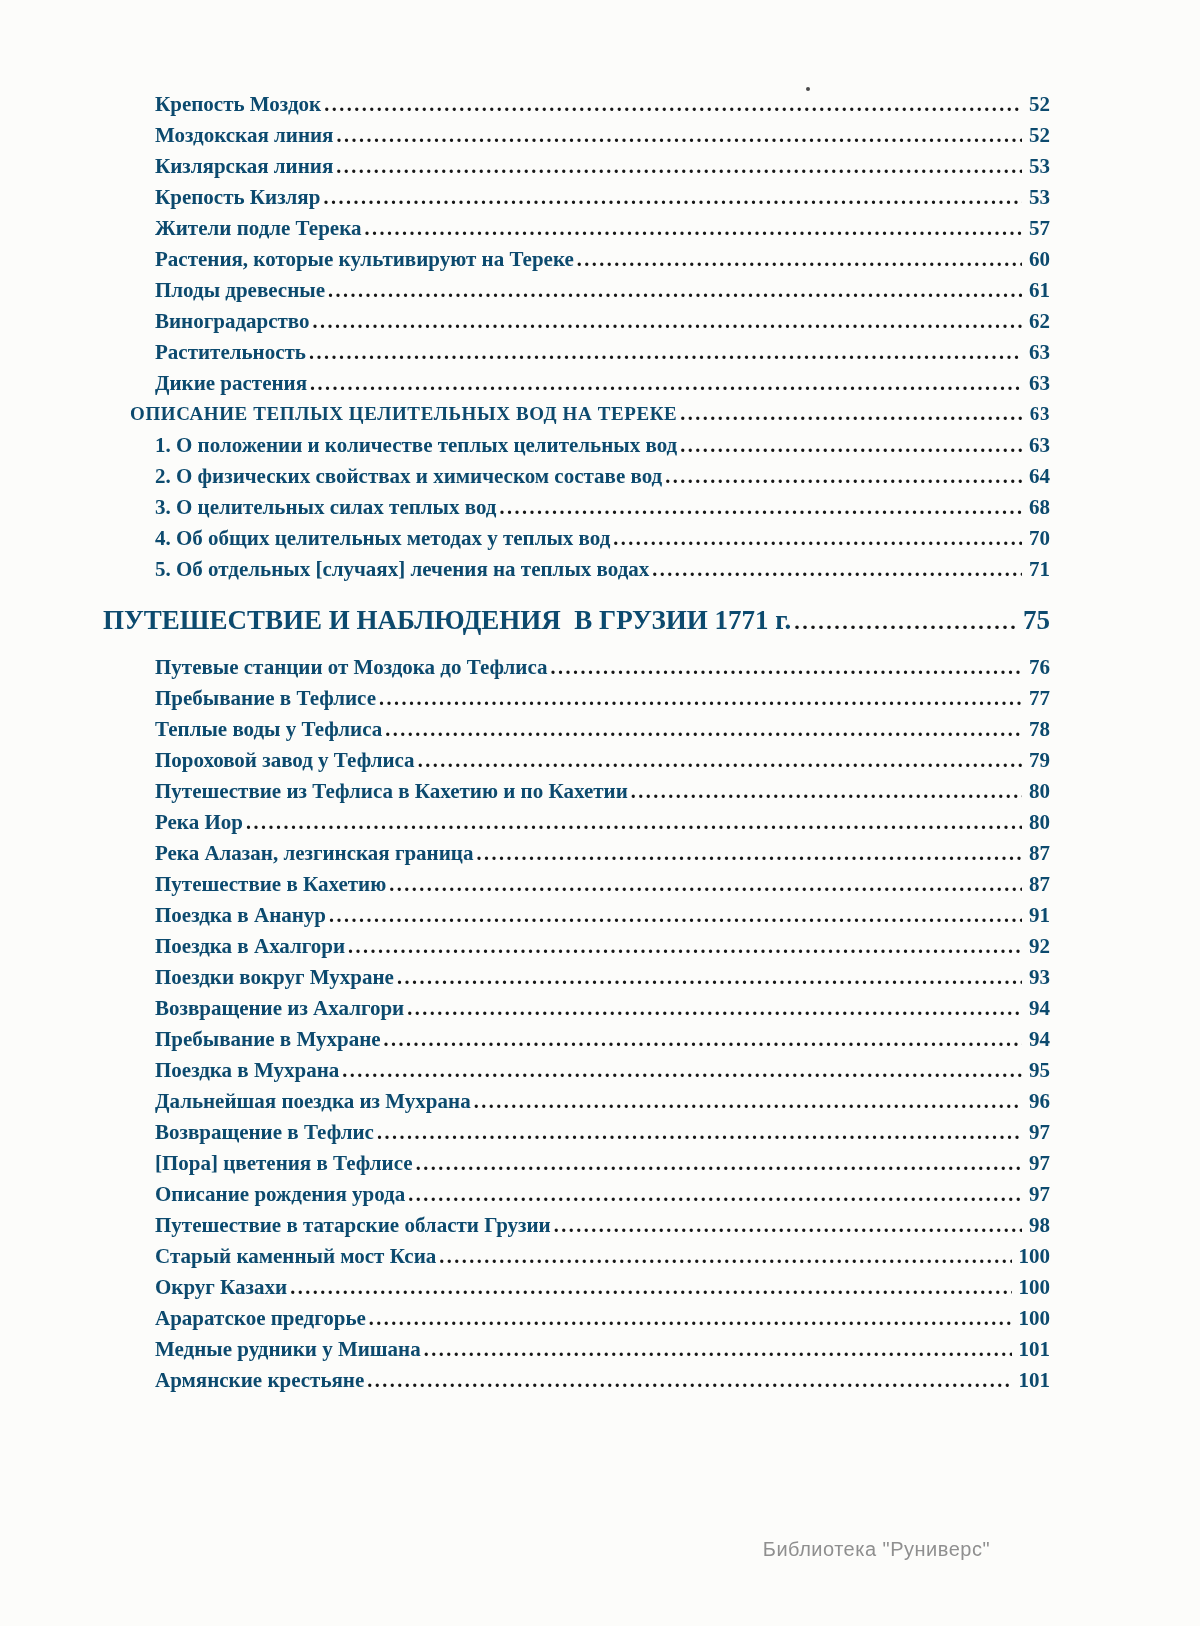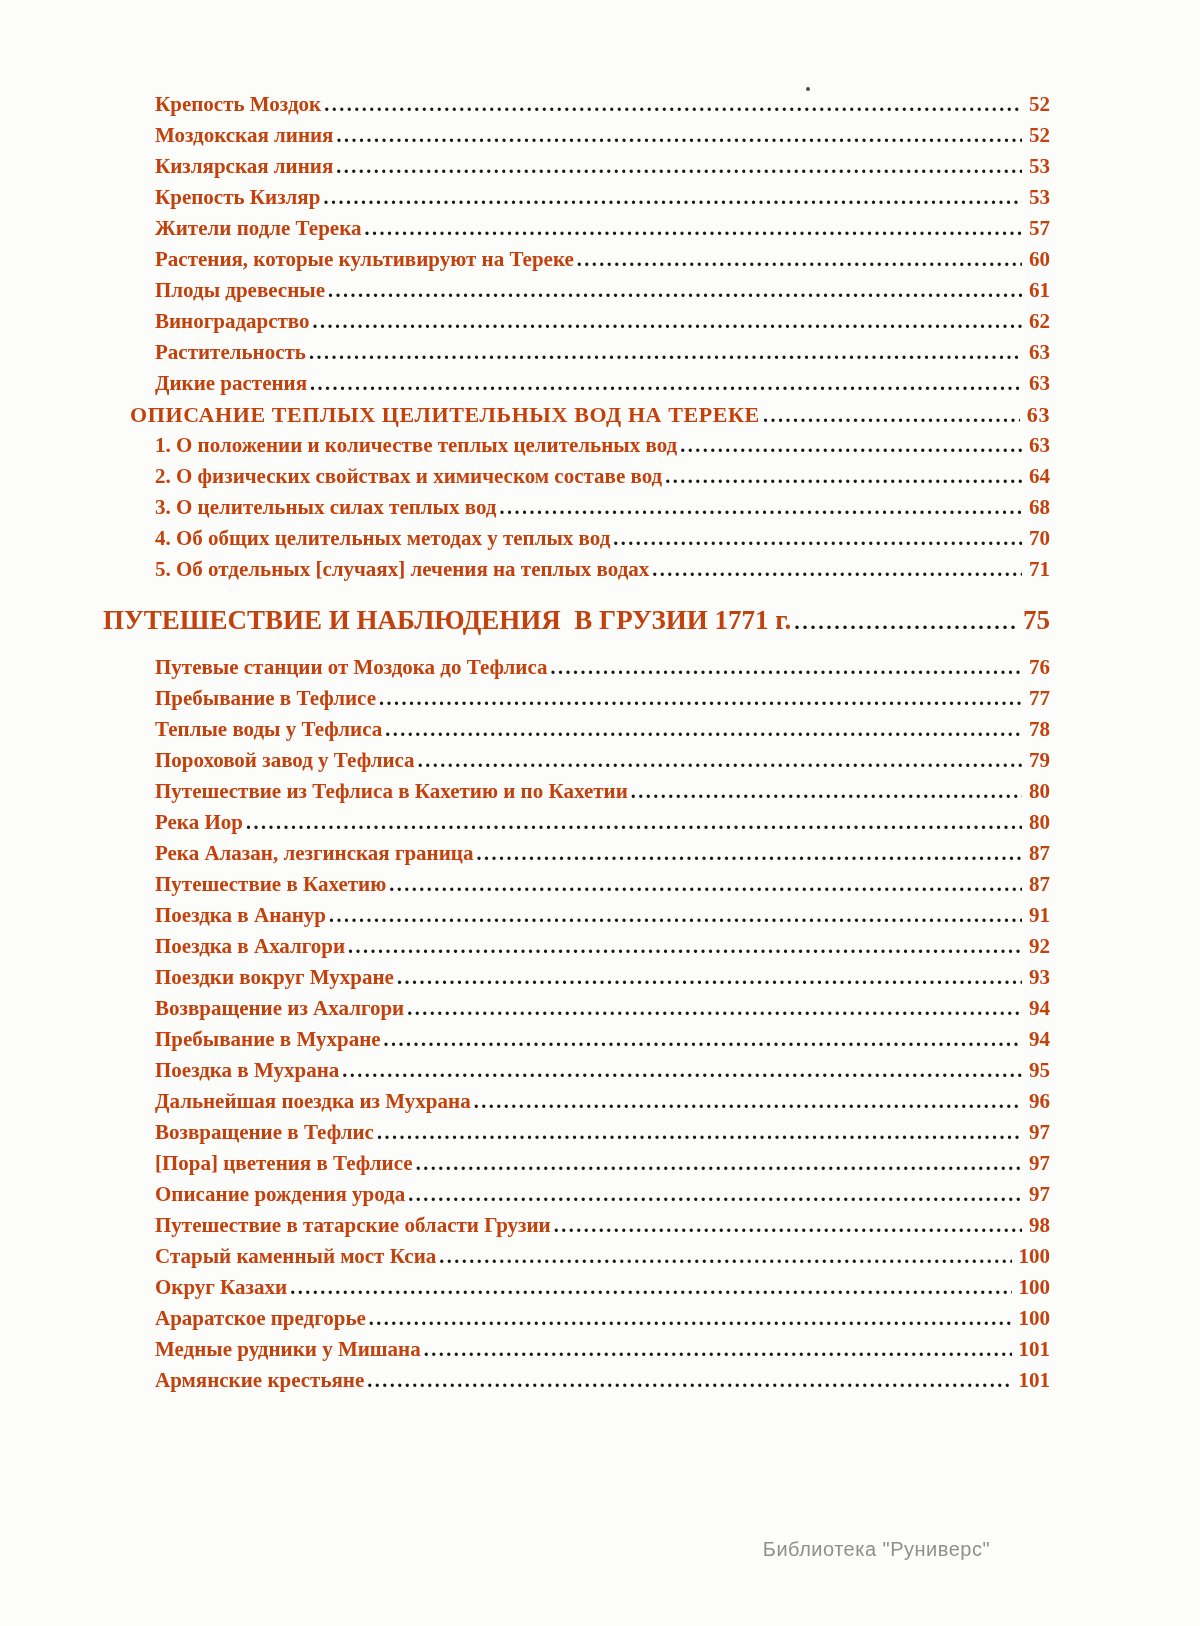--- a/index.html
+++ b/index.html
@@ -22,26 +22,26 @@
     left: 103px;
     top: 92px;
     width: 947px;
   }
   .entry {
     display: flex;
     align-items: baseline;
     height: 31px;
     font-weight: 700;
     font-size: 21px;
-    color: #c2410c;
+    color: #0c4a6e;
   }
   .entry.item { padding-left: 52px; }
   .entry.section {
     padding-left: 27px;
-    font-size: 22px;
+    font-size: 19px;
     letter-spacing: 0.6px;
   }
   .entry.chapter {
     padding-left: 0;
     height: auto;
     font-size: 27px;
     margin: 17px 0 19px 0;
     font-family: Liberation Serif, serif;
   }
   .label {

